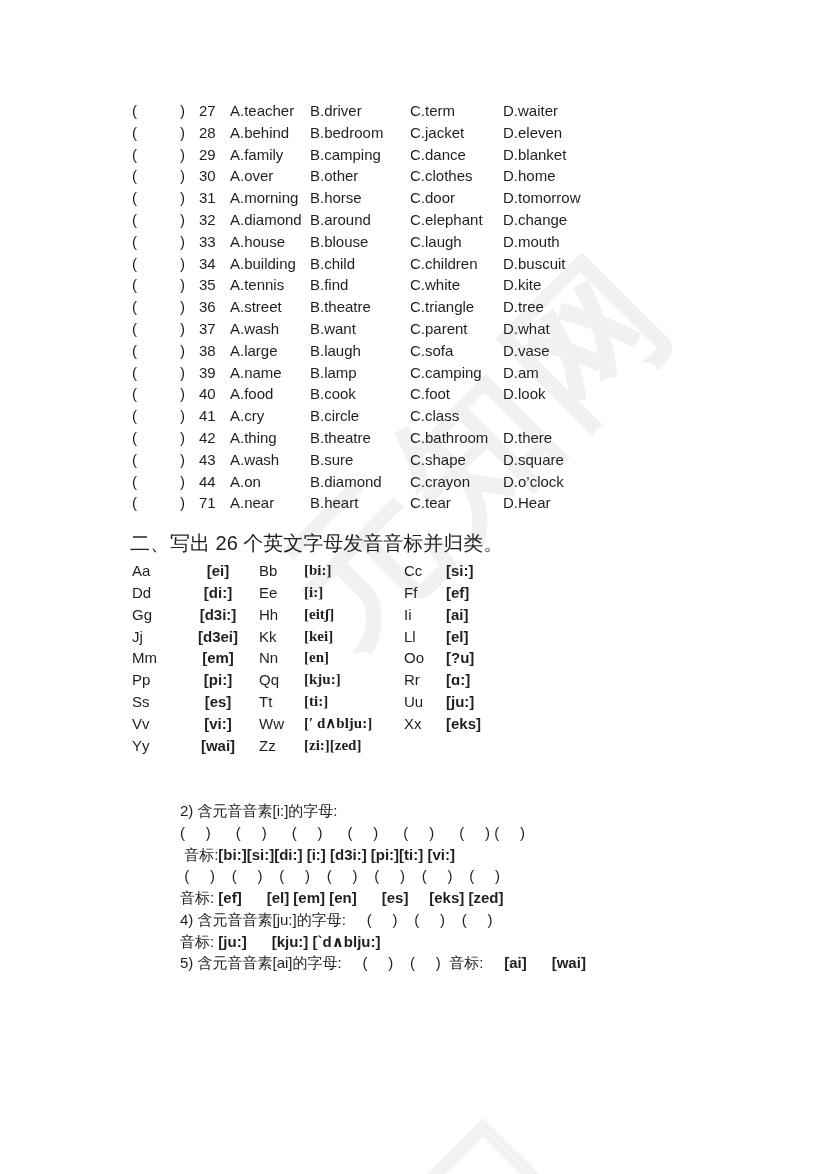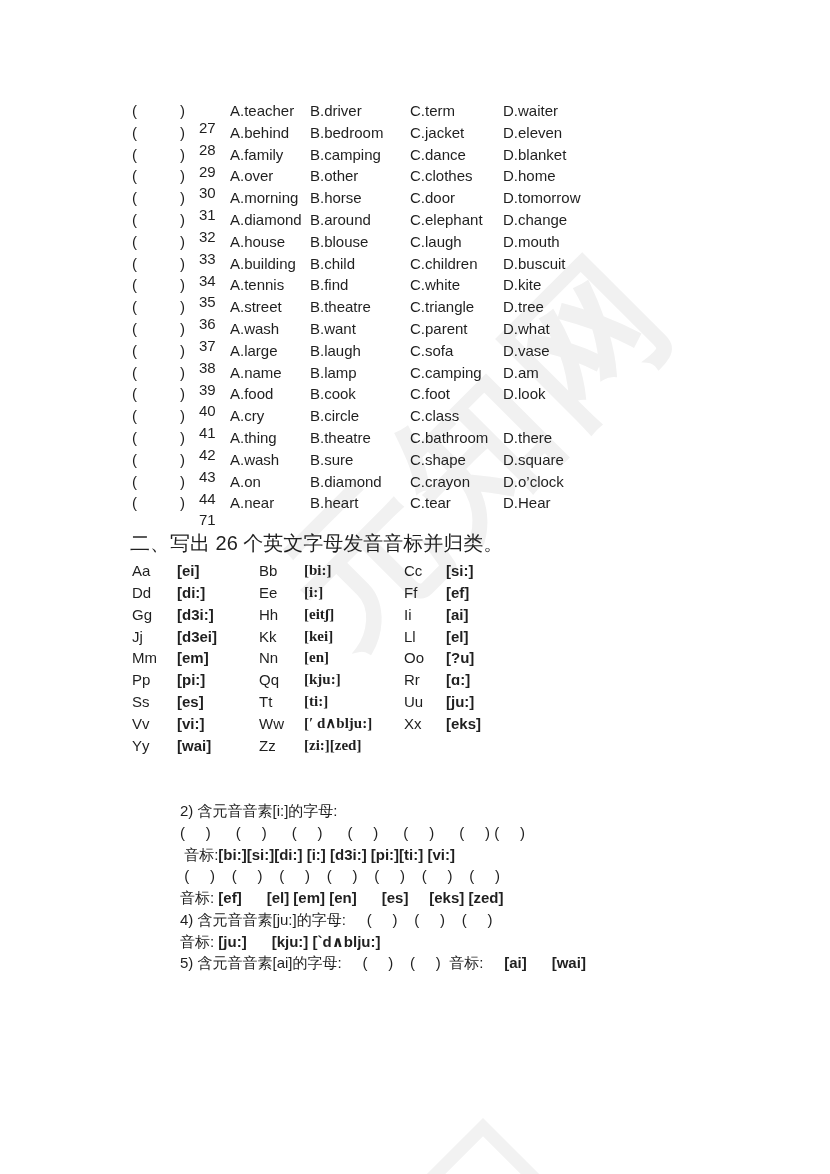--- a/index.html
+++ b/index.html
@@ -31,34 +31,34 @@
     z-index:0; user-select:none;
   }
   
   .content { position:absolute; left:130px; top:100px; width:620px; z-index:1; }
   .line-h { height:21.8px; line-height:21.8px; font-size:15px; }
 
   
   .mc-row { display:flex; padding-left:2px; }
   .mc-row .c-open  { width:48px; }
   .mc-row .c-close { width:19px; }
-  .mc-row .c-num   { width:31px;margin-top:17px; }
+  .mc-row .c-num   { width:31px; }
   .mc-row .c-a     { width:80px; }
   .mc-row .c-b     { width:100px; }
   .mc-row .c-c     { width:93px; }
   .mc-row .c-d     { flex:1; }
 
   
   .sec-title { margin-top:18px; height:22px; line-height:22px; font-size:20px; }
 
   
   .letters { margin-top:6px; }
   .lt-row { display:flex; padding-left:2px; }
   .lt-row .l1 { width:45px; }
-  .lt-row .p1 { width:82px; }
+  .lt-row .p1 { width:82px;text-align:center; }
   .lt-row .l2 { width:45px; }
   .lt-row .p2 { width:100px;font-family:Liberation Serif, serif; }
   .lt-row .l3 { width:42px; }
   .lt-row .p3 { flex:1; }
   .phon { font-weight:bold; }
 
   
   .q-line { white-space:pre-wrap; }
   .seg[data-w="b"] { font-weight:bold; }
 </style>

